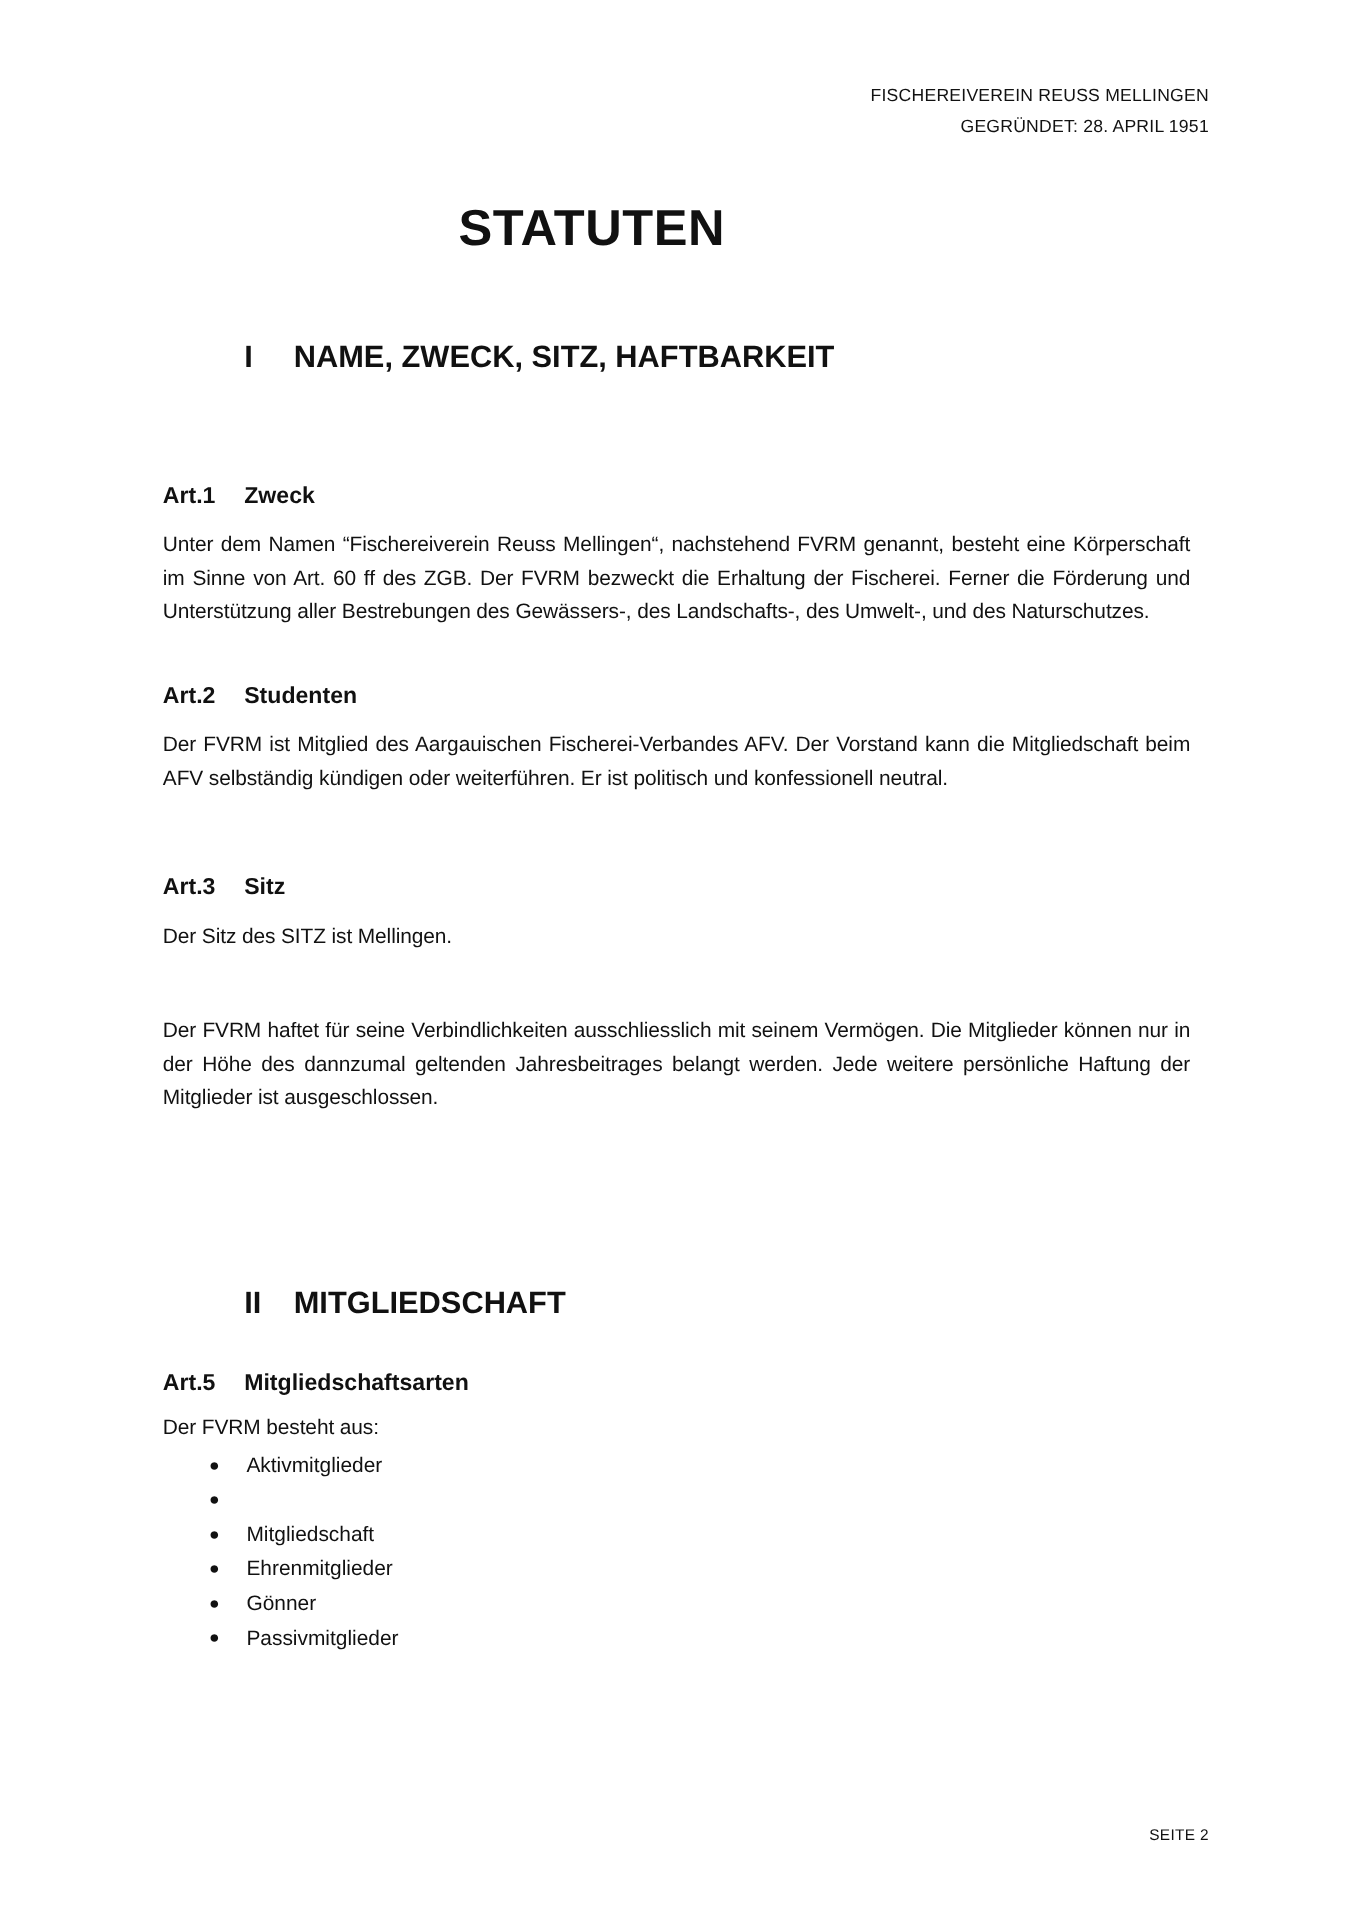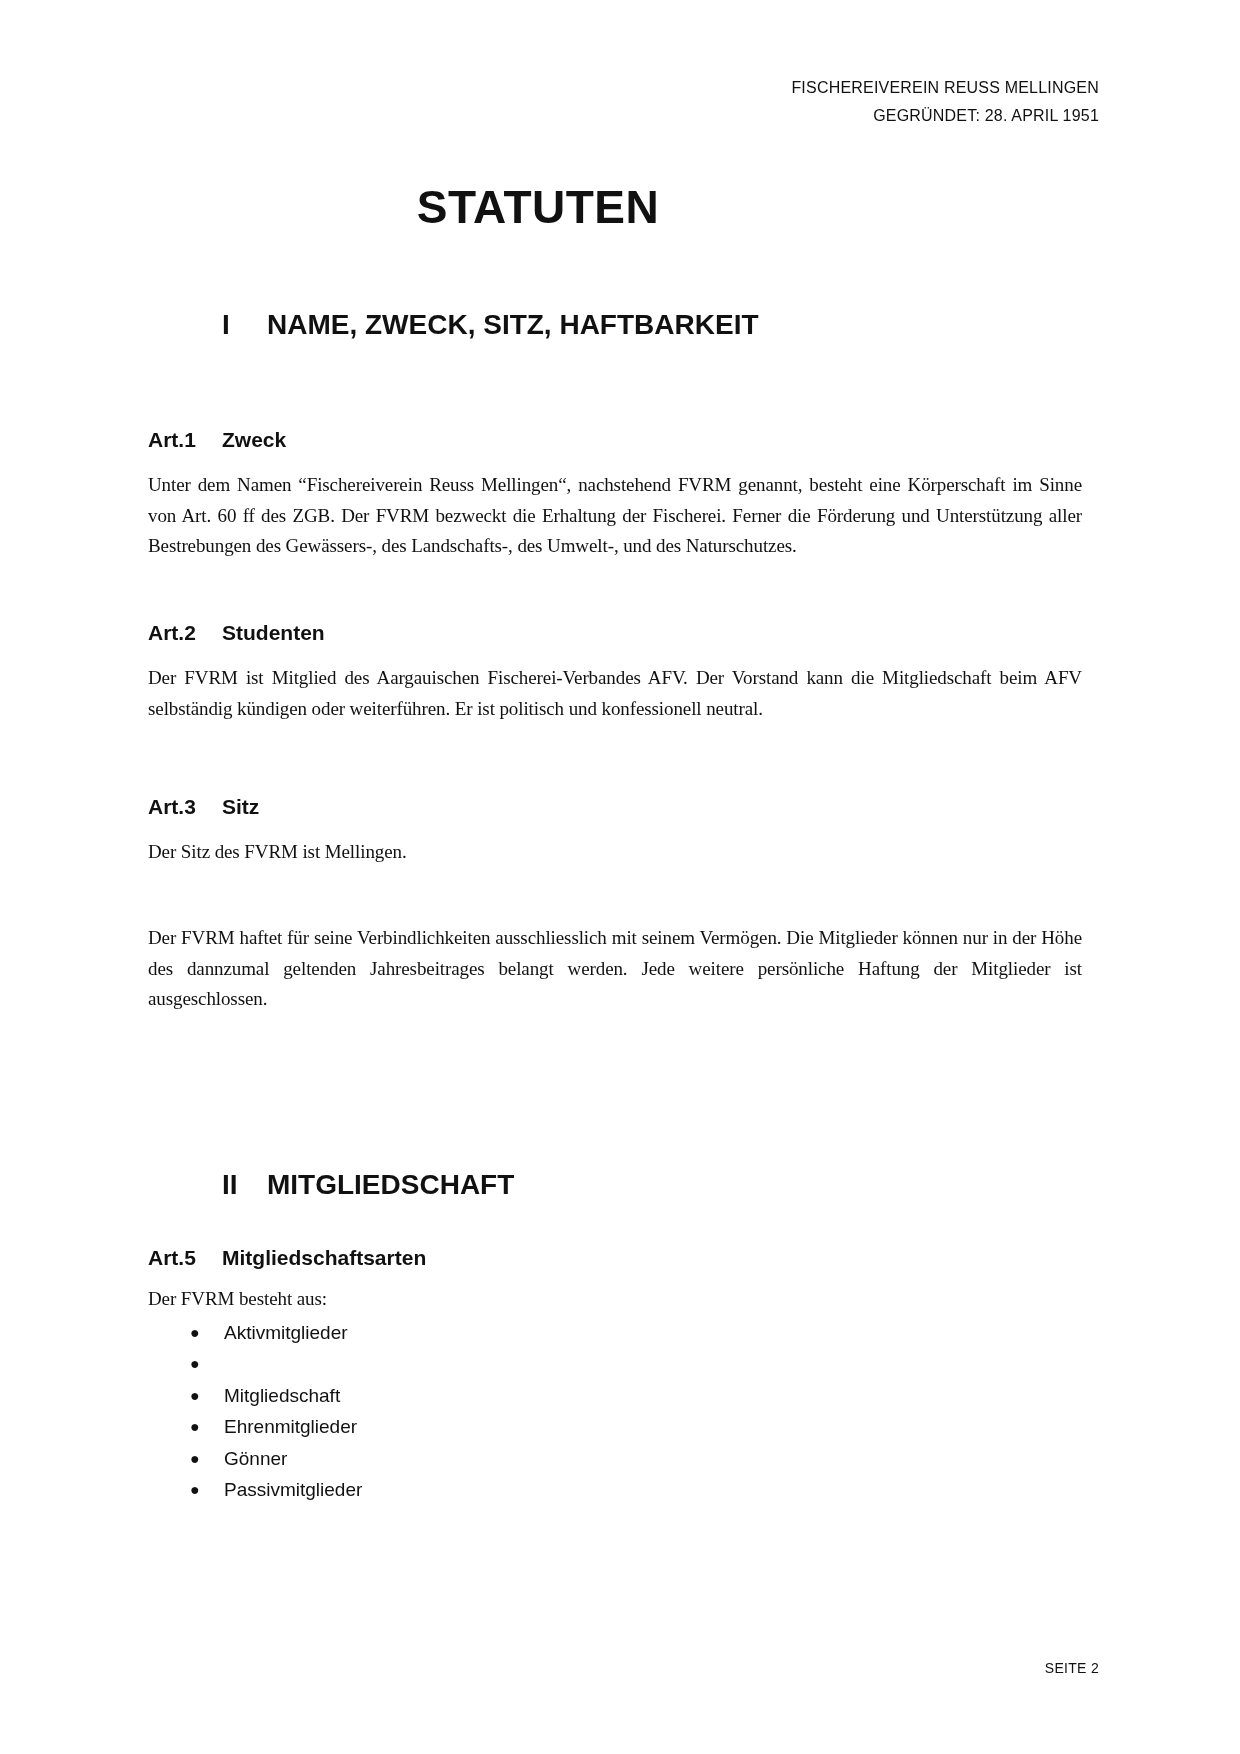--- a/index.html
+++ b/index.html
@@ -8,63 +8,63 @@
   .header { position: absolute; right: 141px; top: 74px; text-align: right;
             font-size: 16px; line-height: 28px; letter-spacing: 0.2px; }
   .doc-title { position: absolute; left: 0; width: 1076px; top: 180px; text-align: center;
                font-size: 46px; font-weight: bold; letter-spacing: 0.5px; margin: 0; }
   .section { position: absolute; left: 222px; font-size: 28px; font-weight: bold; margin: 0;
              display: flex; }
   .section .num { width: 45px; display: inline-block; }
   .art { position: absolute; left: 148px; width: 950px; }
   .art h3 { margin: 0; font-size: 21px; font-weight: bold; display: flex; }
   .art h3 .anum { width: 74px; display: inline-block; }
-  .art p { margin: 18px 16px 0 0; font-size: 19px; line-height: 30.5px; text-align: justify; letter-spacing: -0.1px; font-family: Liberation Serif, serif; }
+  .art p { margin: 18px 16px 0 0; font-size: 19px; line-height: 30.5px; text-align: justify; letter-spacing: -0.1px; }
   .list { list-style: none; margin: 2px 0 0 0; padding: 0; font-size: 19px; line-height: 31.5px; }
   .list li { display: flex; align-items: center; }
   .bullet { width: 76px; padding-left: 42px; box-sizing: border-box; font-size: 16px; }
   .footer { position: absolute; right: 141px; top: 1660px; font-size: 14px; letter-spacing: 0.3px; }
 </style>
 </head>
 <body>
 
 <div class="header">
   <div>FISCHEREIVEREIN REUSS MELLINGEN</div>
   <div>GEGRÜNDET: 28. APRIL 1951</div>
 </div>
 
 <h1 class="doc-title">STATUTEN</h1>
 
 <h2 class="section" style="top:309px;">
   <span class="num">I</span>
   <span>NAME, ZWECK, SITZ, HAFTBARKEIT</span>
 </h2>
 
-<div class="art" style="top:428px;">
+<div class="art" style="top:439px;">
   <h3>
     <span class="anum">Art.1</span>
     <span>Zweck</span>
   </h3>
   <p>Unter dem Namen “Fischereiverein Reuss Mellingen“, nachstehend FVRM genannt, besteht eine Körperschaft im Sinne von Art. 60 ff des ZGB. Der FVRM bezweckt die Erhaltung der Fischerei. Ferner die Förderung und Unterstützung aller Bestrebungen des Gewässers-, des Landschafts-, des Umwelt-, und des Naturschutzes.</p>
 </div>
 
 <div class="art" style="top:621px;">
   <h3>
     <span class="anum">Art.2</span>
     <span>Studenten</span>
   </h3>
   <p>Der FVRM ist Mitglied des Aargauischen Fischerei-Verbandes AFV. Der Vorstand kann die Mitgliedschaft beim AFV selbständig kündigen oder weiterführen. Er ist politisch und konfessionell neutral.</p>
 </div>
 
 <div class="art" style="top:795px;">
   <h3>
     <span class="anum">Art.3</span>
     <span>Sitz</span>
   </h3>
-  <p>Der Sitz des FVRM ist Mellingen.</p>
+  <p>Der Sitz des SITZ ist Mellingen.</p>
 </div>
 
 <div class="art" style="top:905px;">
   <p>Der FVRM haftet für seine Verbindlichkeiten ausschliesslich mit seinem Vermögen. Die Mitglieder können nur in der Höhe des dannzumal geltenden Jahresbeitrages belangt werden. Jede weitere persönliche Haftung der Mitglieder ist ausgeschlossen.</p>
 </div>
 
 <h2 class="section" style="top:1135px;margin-top:34px;">
   <span class="num">II</span>
   <span>MITGLIEDSCHAFT</span>
 </h2>

